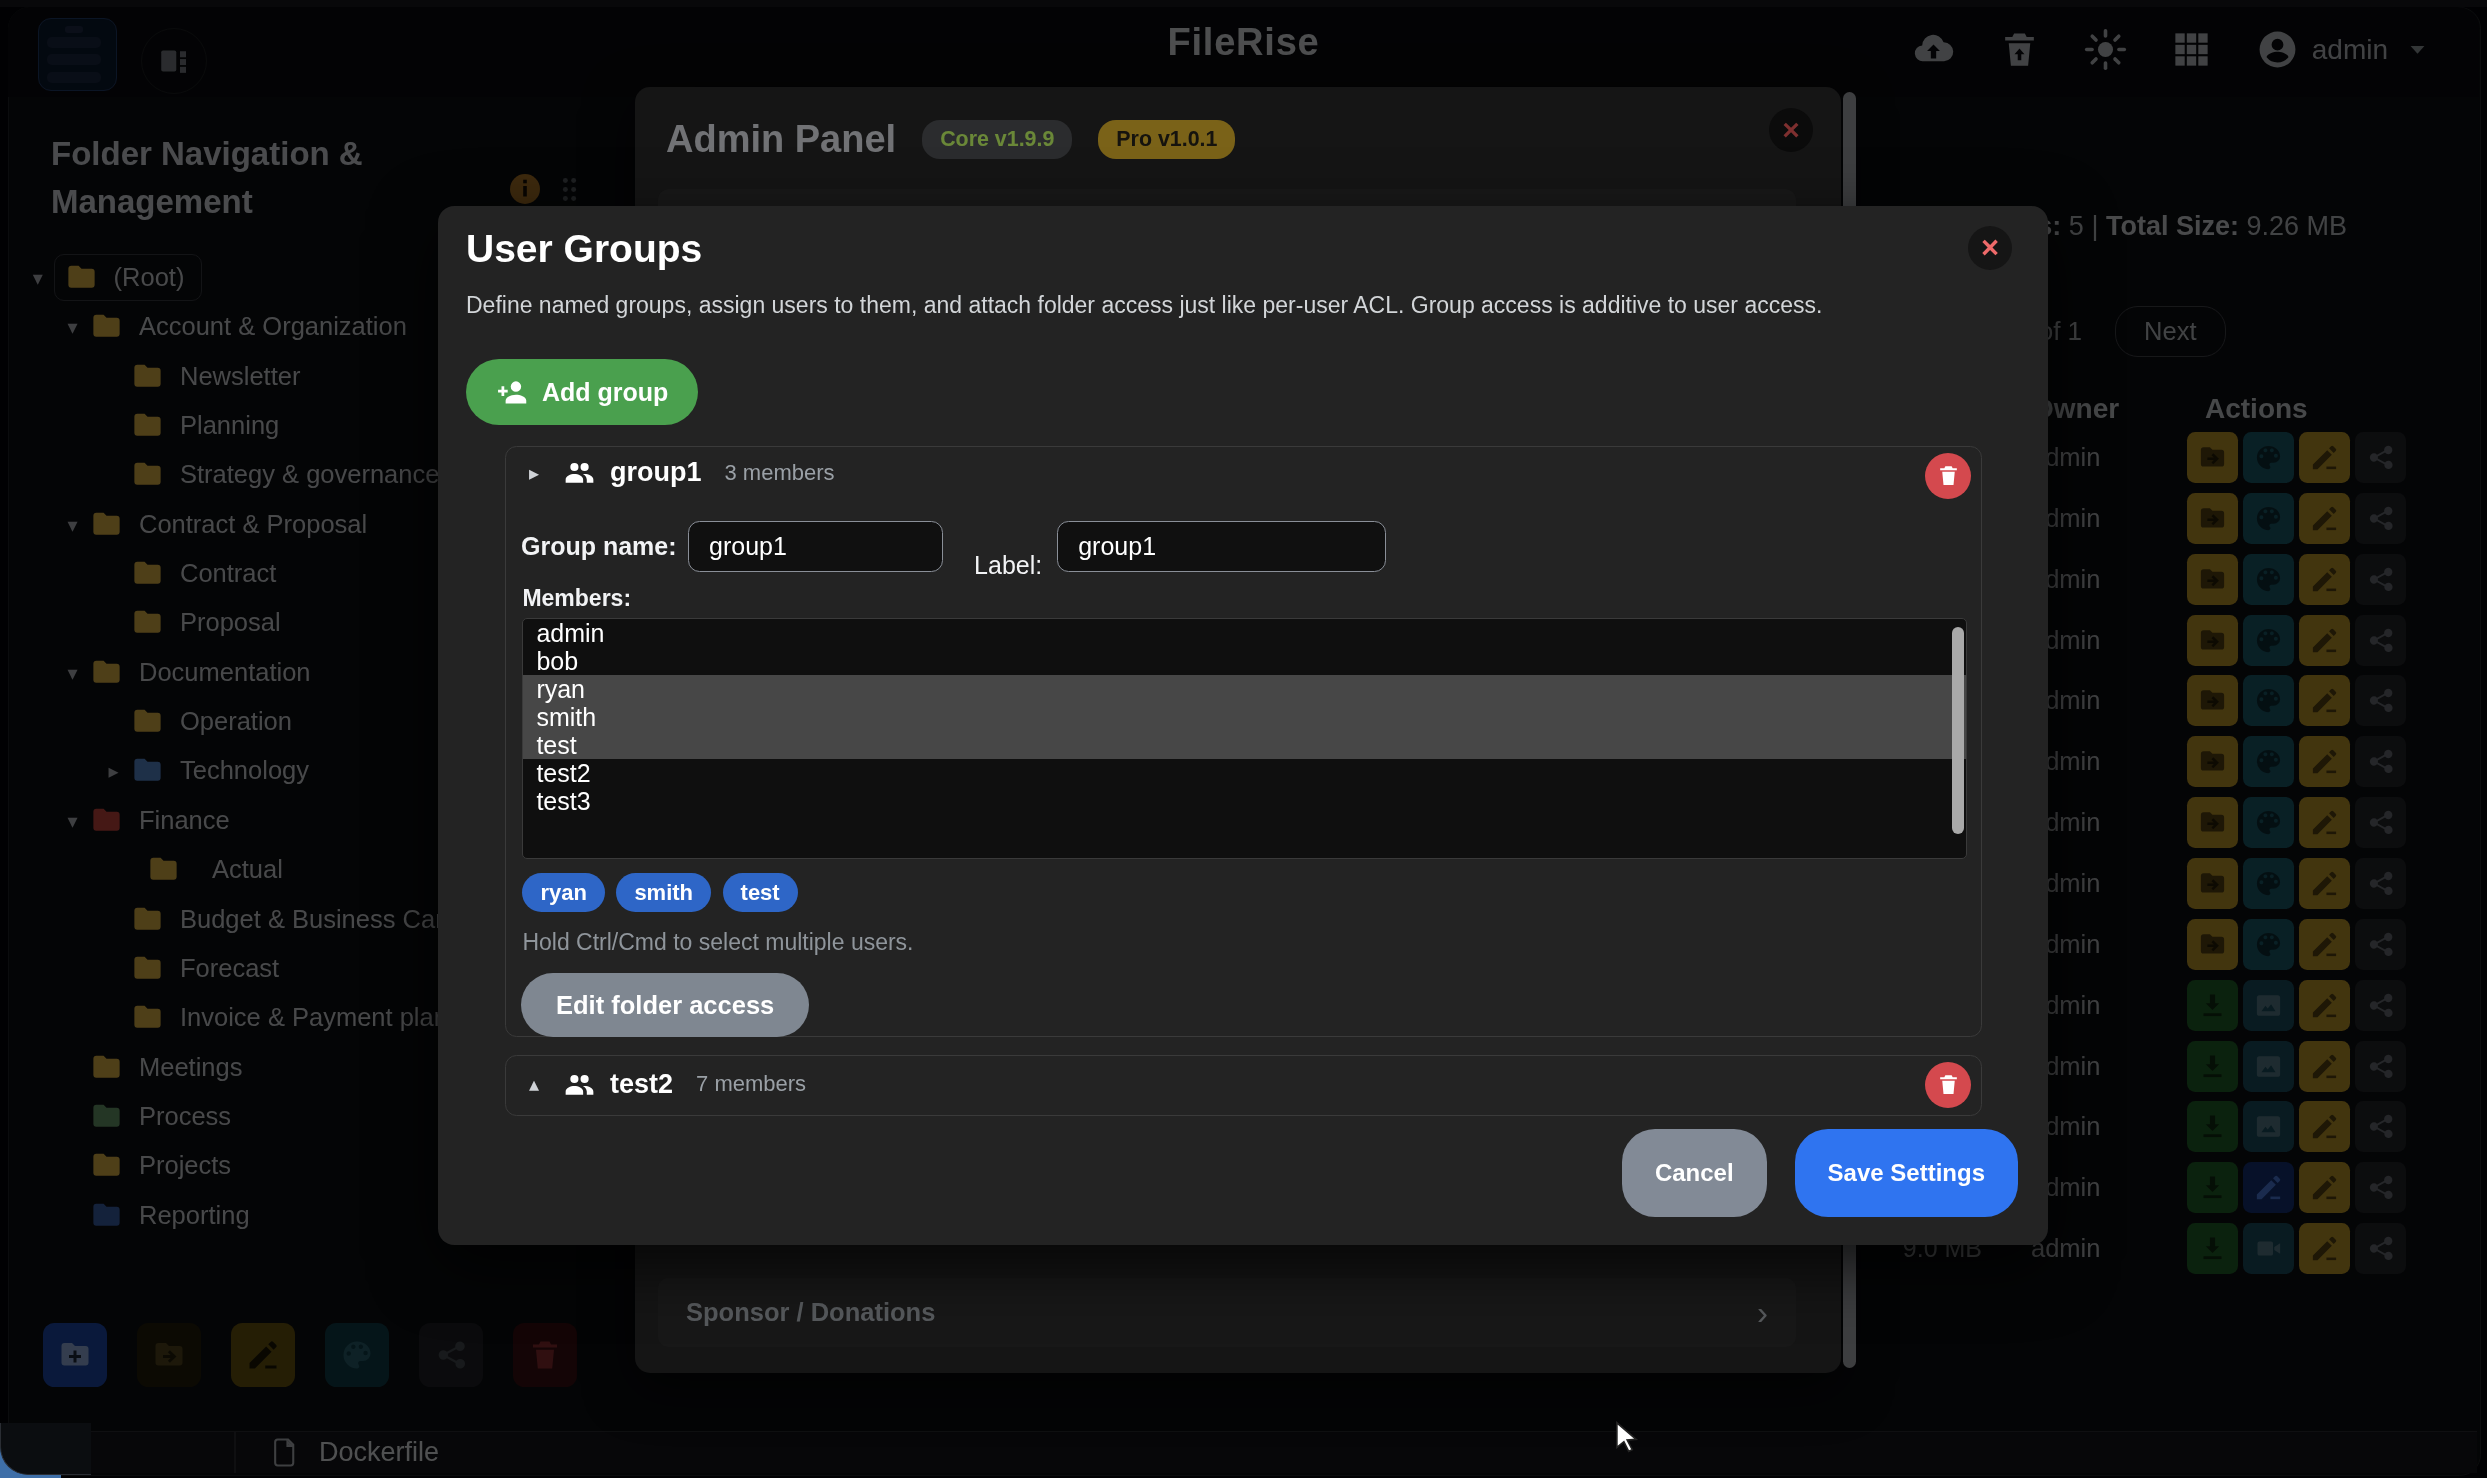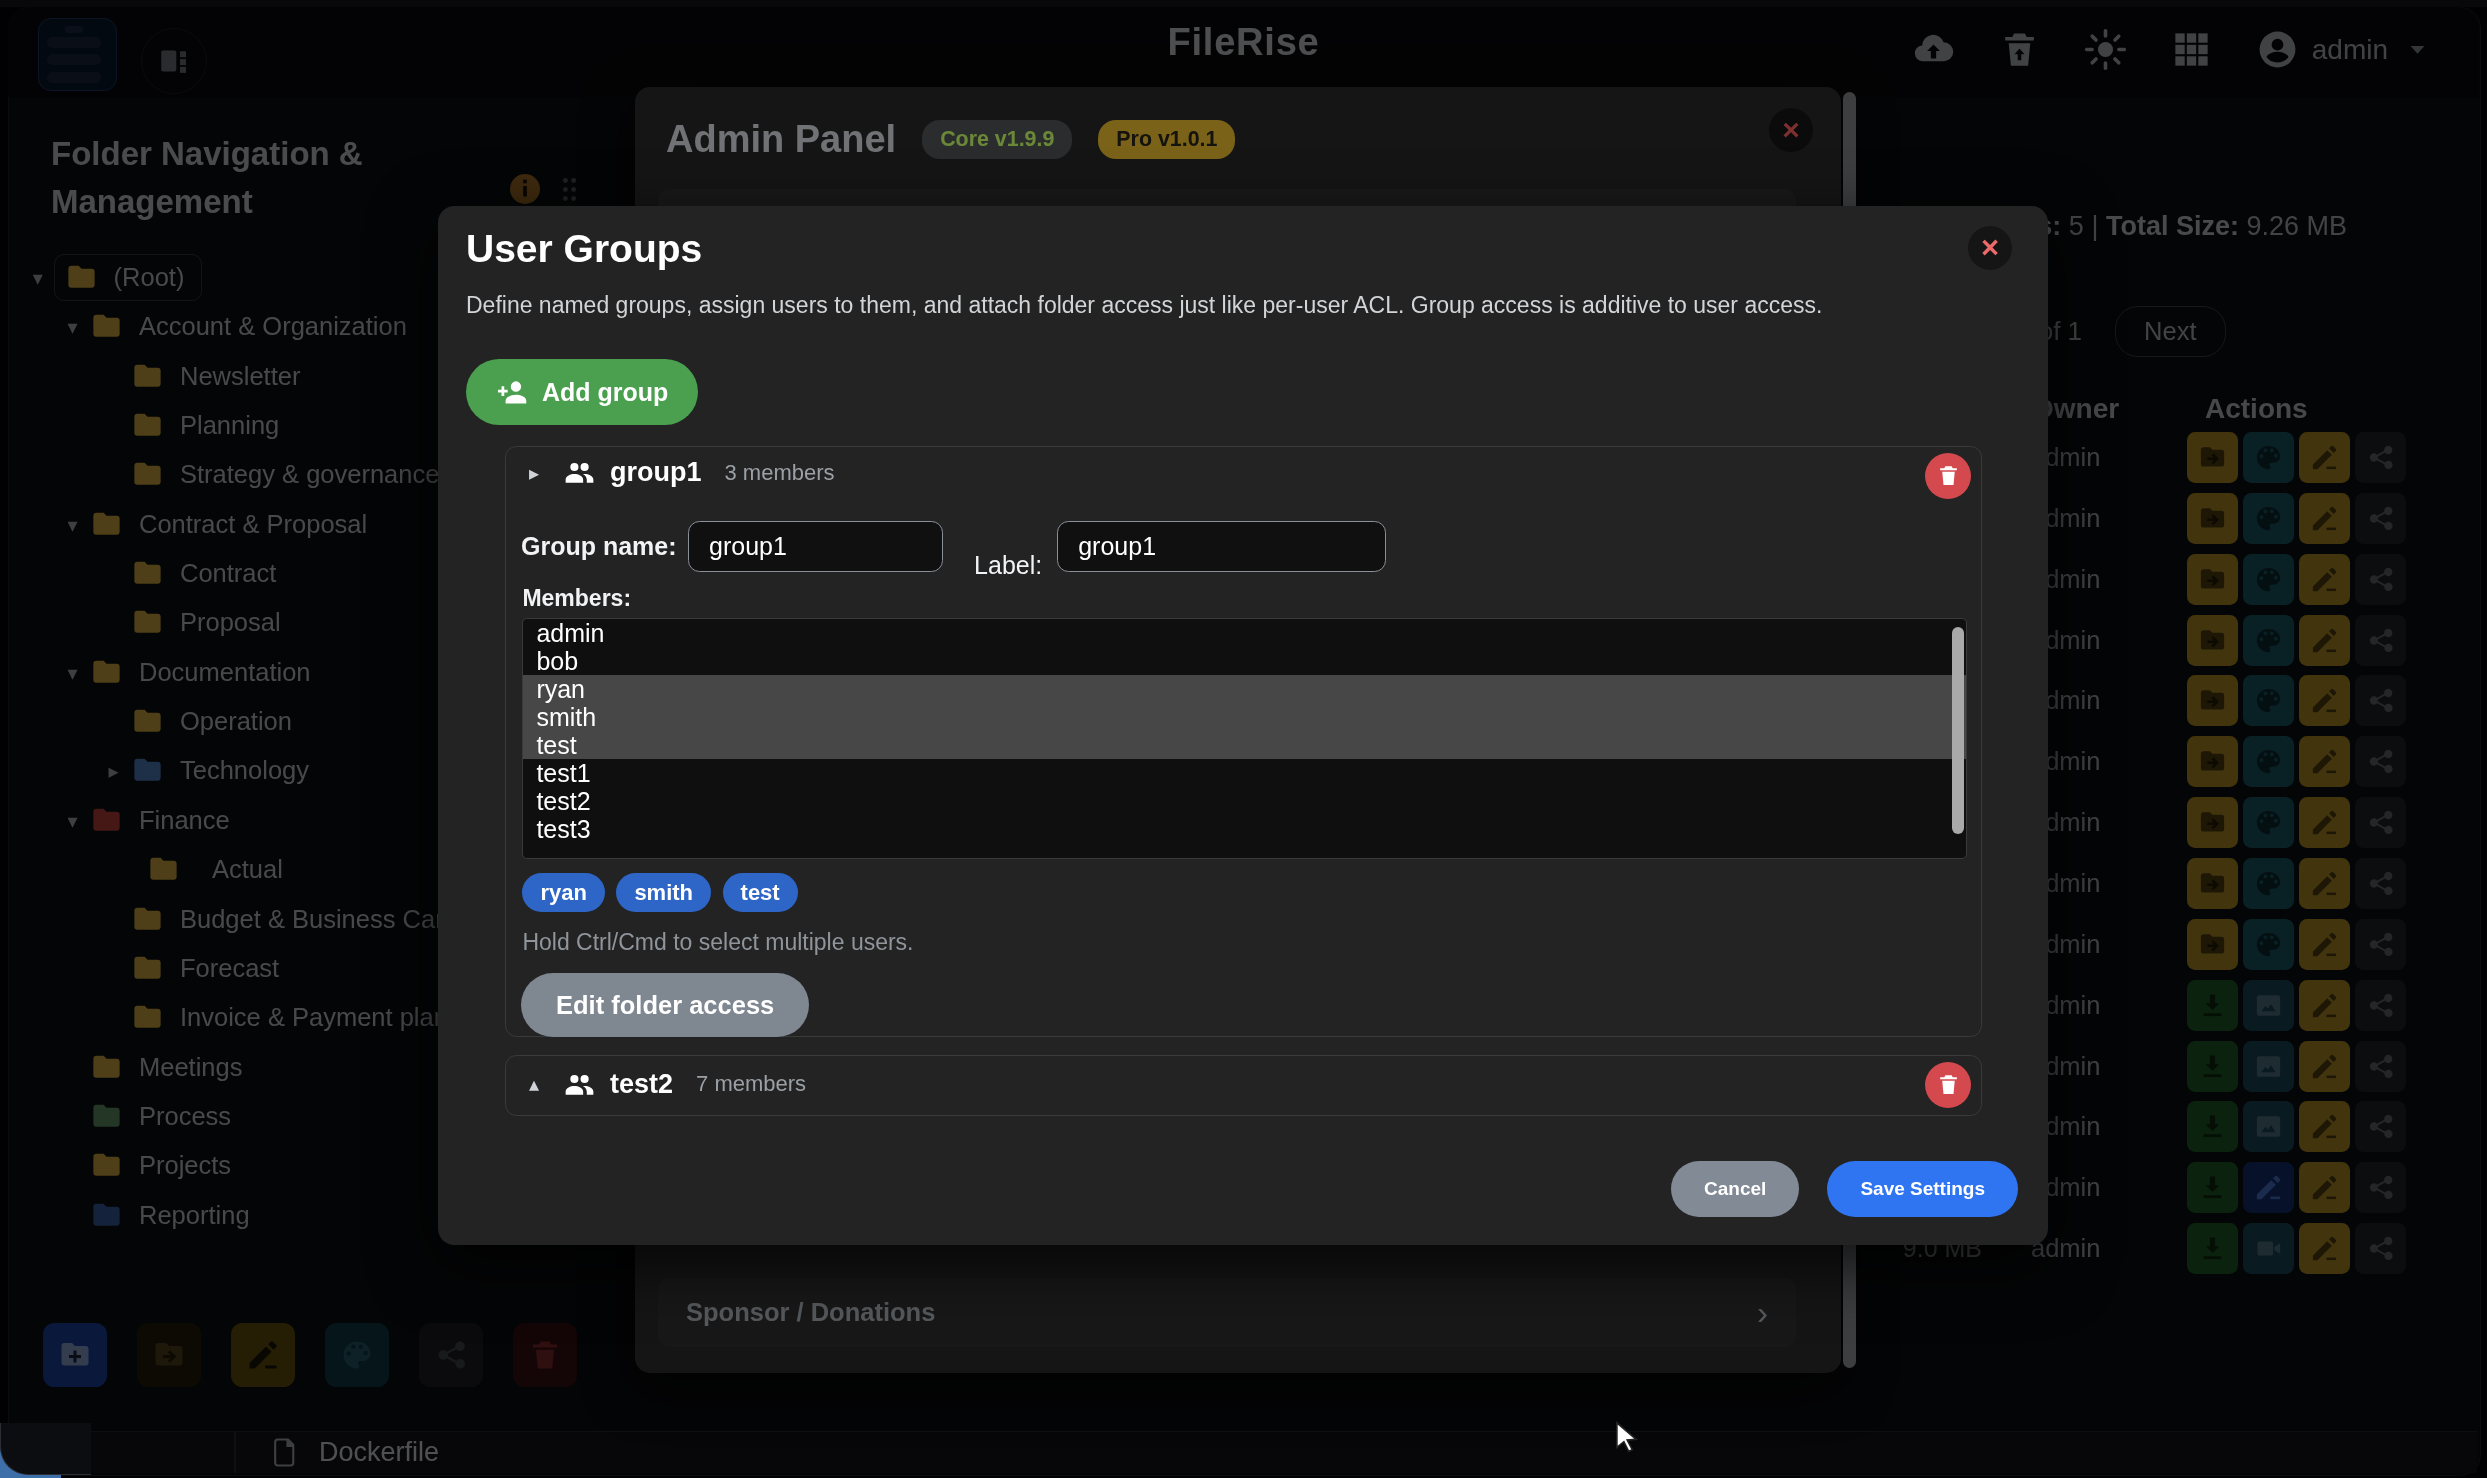--- a/index.html
+++ b/index.html
@@ -113,21 +113,21 @@
   #mlist{position:absolute;left:16.4px;top:171px;width:1443px;height:239px;background:#0f0f0f;border:1.6px solid #3a3a3a;border-radius:5px;overflow:hidden;}
   .mitem{height:28px;line-height:28px;padding-left:13px;font-size:25px;color:#fff;}
   .mitem.sel{background:#474747;}
   #mlist-scroll{position:absolute;right:2.5px;top:8.2px;width:12.3px;height:207px;background:#a9a9a9;border-radius:6.6px;}
   #chips{position:absolute;left:16.4px;top:426px;display:flex;gap:11.5px;}
   .chip{background:#2e66c7;color:#fff;border-radius:20px;padding:6.6px 18px;font-size:22px;font-weight:bold;}
   #mhint{position:absolute;left:16.4px;top:482px;font-size:23px;color:#8f959b;}
   #edit-access-btn{position:absolute;left:15px;top:526px;height:64px;border-radius:33px;background:#7f8791;color:#fff;display:flex;align-items:center;padding:0 35px;font-size:25.5px;font-weight:bold;}
 
   #ug-footer{position:absolute;right:30px;bottom:28px;display:flex;gap:28px;}
-  .fbtn{height:56px;border-radius:33px;display:flex;align-items:center;padding:0 33px;font-size:19px;font-weight:bold;color:#fff;}
+  .fbtn{height:56px;border-radius:33px;display:flex;align-items:center;padding:16px 33px;font-size:24px;font-weight:bold;color:#fff;}
   #cancel-btn{background:#828a96;}
   #save-btn{background:#2f74f0;}
 
   
   #corner-blue{left:0;top:1434px;width:61px;height:44px;background:#3f6fa8;}
   #corner-cover{left:0;top:1423px;width:90px;height:51px;background:#0b0d10;border-bottom-left-radius:28px;border-left:1.6px solid #2a2d33;border-bottom:1.6px solid #2a2d33;}
   #cursor{left:1610px;top:1420px;width:33px;height:33px;color:#fff;}
 
   .ic{display:block;}
 </style>
@@ -900,21 +900,20 @@
       </div>
 
       <div id="members-label">Members:</div>
       <div id="mlist">
         <div id="mlist-items">
             <div class="mitem">admin</div>
             <div class="mitem">bob</div>
             <div class="mitem sel">ryan</div>
             <div class="mitem sel">smith</div>
             <div class="mitem sel">test</div>
-            <div class="mitem">test1</div>
             <div class="mitem">test2</div>
             <div class="mitem">test3</div>
           </div>
         <div id="mlist-scroll"></div>
       </div>
       <div id="chips">
           <span class="chip">ryan</span>
           <span class="chip">smith</span>
           <span class="chip">test</span>
         </div>

